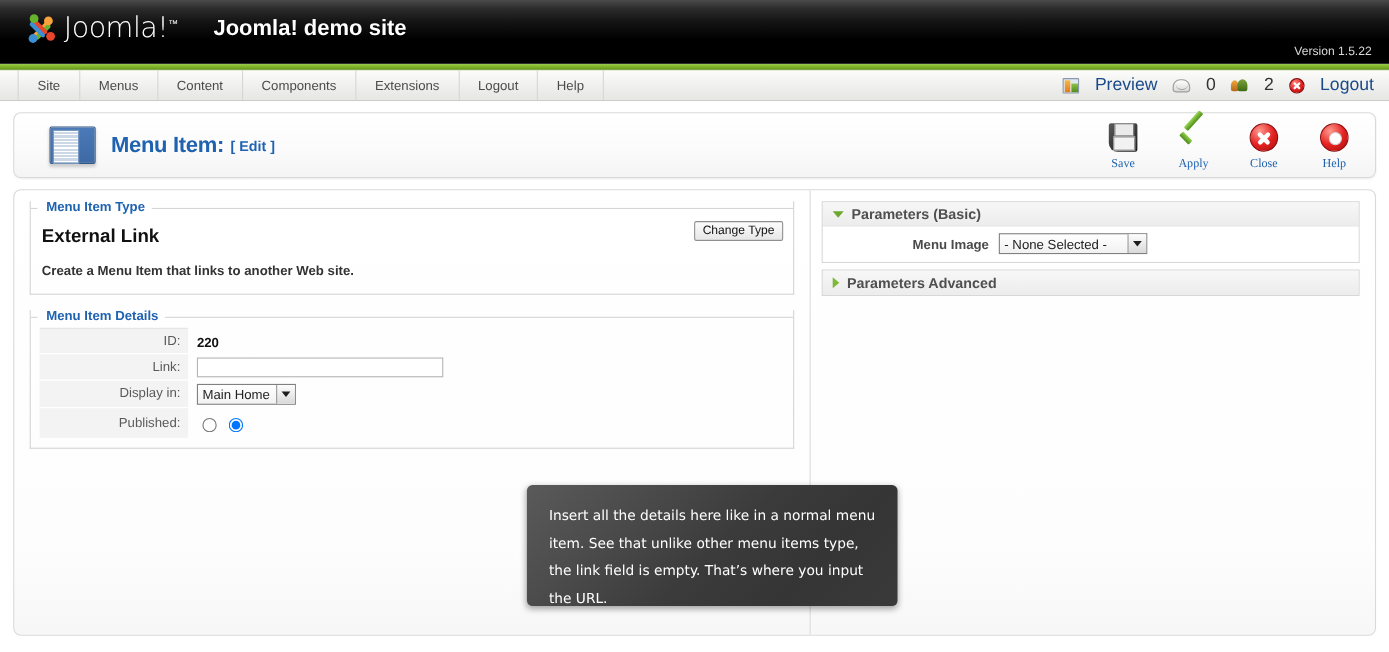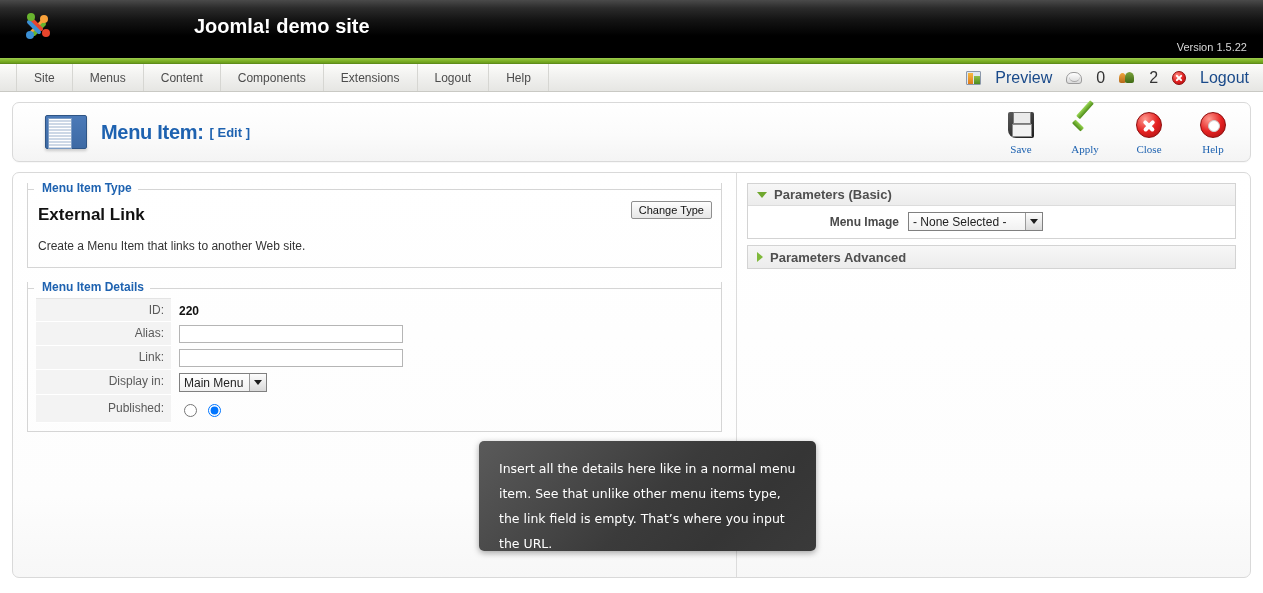--- a/index.html
+++ b/index.html
@@ -261,21 +261,21 @@
     font-size: 12px; font-weight: bold; color: #1e62b0;
     padding: 0 6px 0 8px;
     white-space: nowrap;
     position: relative; top: -1px;
     background: transparent;
   }
   .fs-legend-pre { width: 6px; height: 1px; background: #d5d5d5; }
   .fs-legend-post { flex: 1; height: 1px; background: #d5d5d5; }
 
   .type-name { font-size: 17px; font-weight: bold; color: #111; margin: 10px 0 0 2px; }
-  .type-desc { font-size: 12px; color: #333; margin: 14px 0 6px 2px; }
+  .type-desc { font-size: 12px; color: #333; margin: 14px 0 6px 2px; font-weight: bold; }
 
   .change-type-btn {
     position: absolute;
     right: 9px; top: 18px;
     font-size: 11px;
     font-family: "Liberation Sans", sans-serif;
     color: #111;
     background: linear-gradient(to bottom, #fdfdfd, #e6e6e6);
     border: 1px solid #8f8f8f;
     border-radius: 2px;
@@ -414,20 +414,21 @@
             <path d="M12 24 L22 14" stroke="#68b32e"></path>
             <path d="M9 9 L19 19" stroke="#e8452c"></path>
             <path d="M7 12 L17 22" stroke="#3b8fd4"></path>
           </g>
           <circle cx="22" cy="9" r="4" fill="#f9a13a"></circle>
           <circle cx="9" cy="7" r="4" fill="#68b32e"></circle>
           <circle cx="24" cy="23" r="4" fill="#e8452c"></circle>
           <circle cx="8" cy="25" r="4" fill="#3b8fd4"></circle>
         </svg>
       </span>
+      <span class="joomla-word"><span>Joomla!</span><span class="joomla-tm">™</span></span>
     </div>
     <div class="site-title">Joomla! demo site</div>
   </div>
   <div class="version-label">Version 1.5.22</div>
 </div>
 
 <div class="green-bar"></div>
 
 <div class="menu-bar">
   <div class="menu-items">
@@ -529,38 +530,32 @@
           <span class="fs-legend-pre"></span>
           <span class="fs-legend">Menu Item Details</span>
           <span class="fs-legend-post"></span>
         </div>
 
         <table class="details-table">
           <tbody>
               <tr>
             <td class="lbl-cell">ID:</td>
             <td class="val-cell val-id">220</td>
-          </tr>
-          <tr>
-            <td class="lbl-cell">Alias:</td>
-            <td class="val-cell">
-              <input class="txt-input" type="text" value="" style="">
-            </td>
           </tr>
           <tr>
             <td class="lbl-cell">Link:</td>
             <td class="val-cell">
               <input class="txt-input" type="text" value="" style="">
             </td>
           </tr>
           <tr>
             <td class="lbl-cell">Display in:</td>
             <td class="val-cell">
               <span class="sel-box">
-                <span class="sel-text">Main Menu</span>
+                <span class="sel-text">Main Home</span>
                 <span class="sel-arrow">
                       <i></i>
                     </span>
               </span>
             </td>
           </tr>
           <tr class="pub-row">
             <td class="lbl-cell">Published:</td>
             <td class="val-cell">
               <input type="radio" name="pub" style="">

